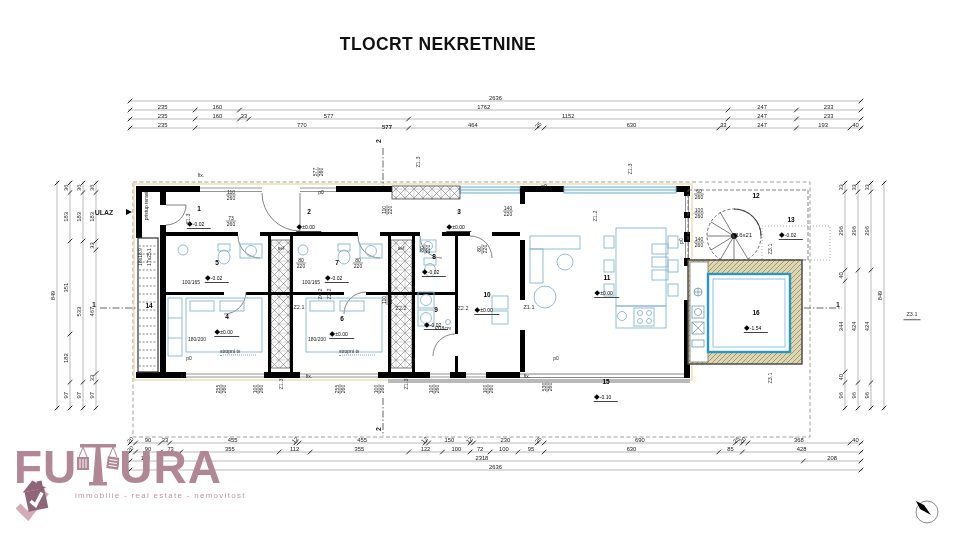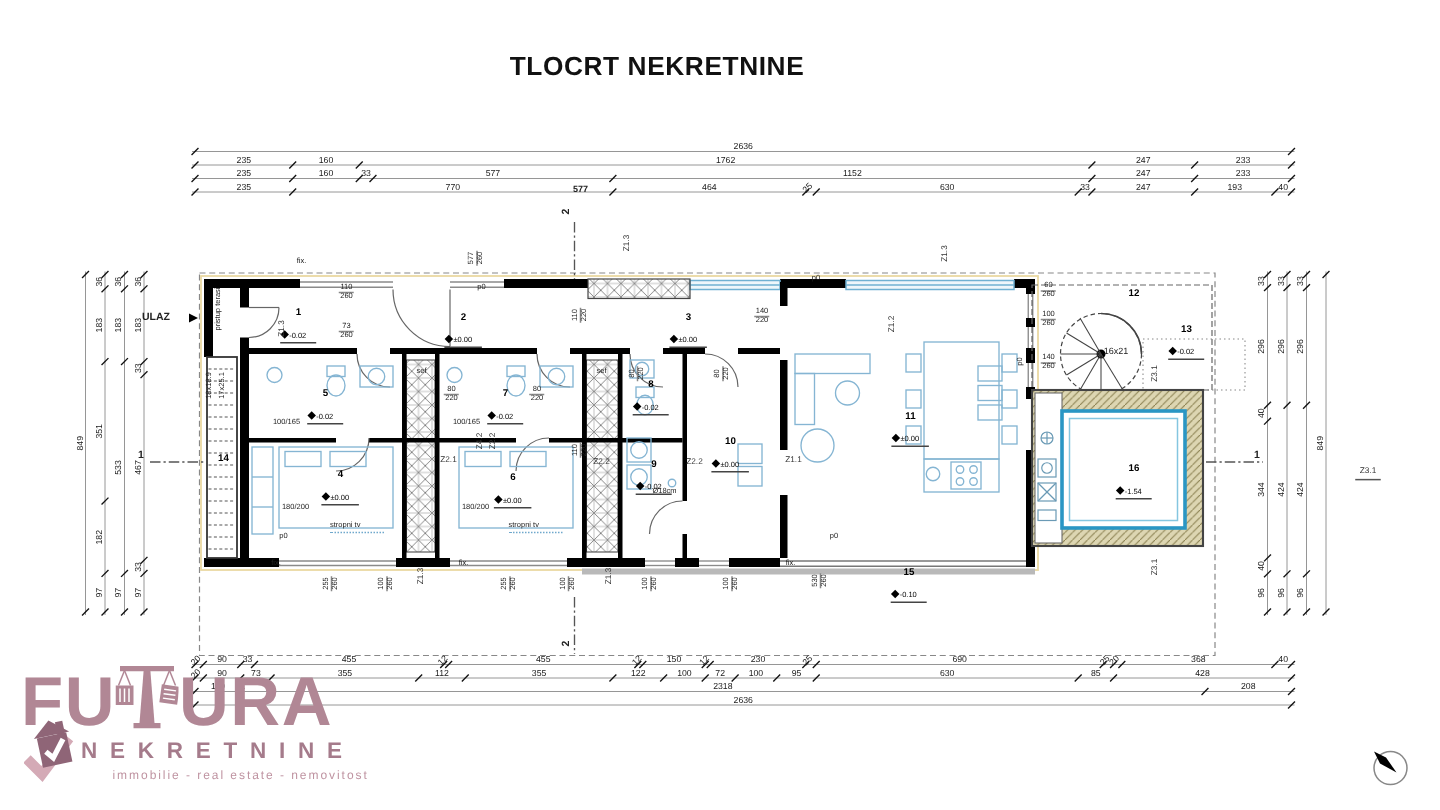--- a/index.html
+++ b/index.html
@@ -662,16 +662,15 @@
     </div>
     <svg class="house-ico" width="40" height="42" viewBox="0 0 40 42">
       <polyline points="2,26 12,36 30,12" fill="none" stroke="#d4aab6" stroke-width="7"></polyline>
       <g transform="rotate(-12 20 18)">
         <rect x="10" y="10" width="20" height="20" fill="#8f6577"></rect>
         <rect x="24" y="2" width="5" height="9" fill="#8f6577"></rect>
         <polygon points="8,10 20,0 32,10" fill="#8f6577"></polygon>
         <polyline points="14,20 18,25 27,14" fill="none" stroke="#fff" stroke-width="3.5"></polyline>
       </g>
     </svg>
-    <div class="logo-sub">NEKRETNINE</div>
     <div class="logo-tag">immobilie - real estate - nemovitost</div>
   </div>
 </div>
 
 </body></html>

